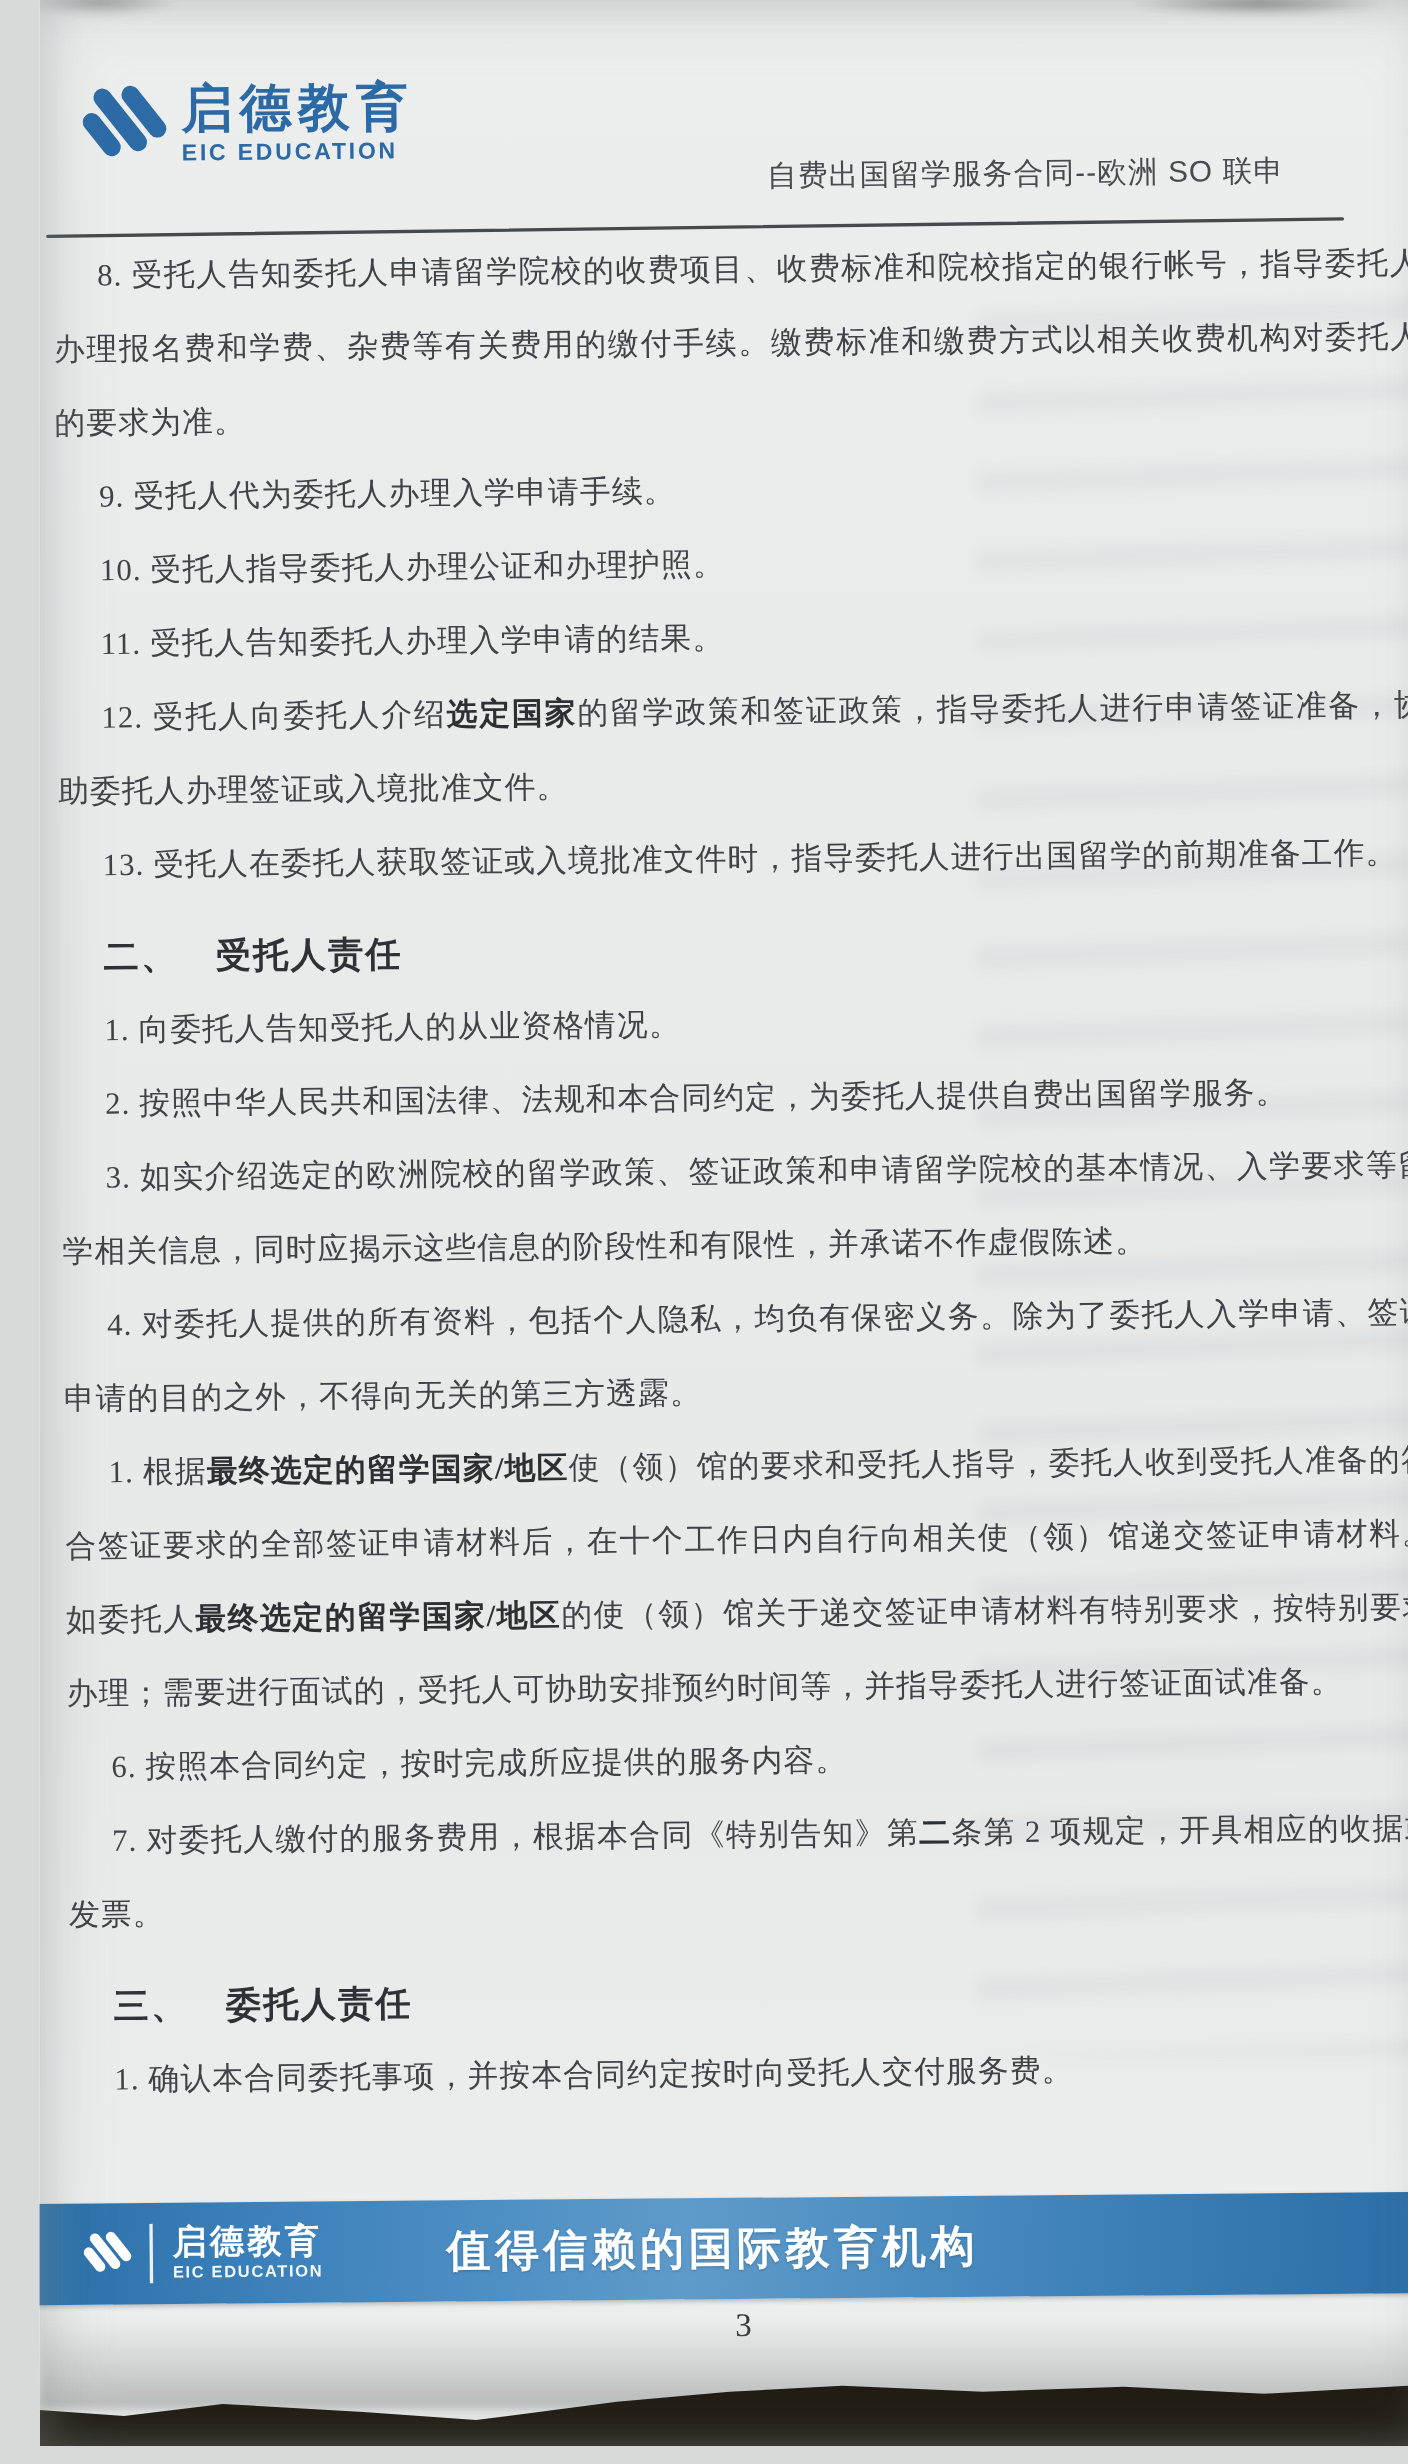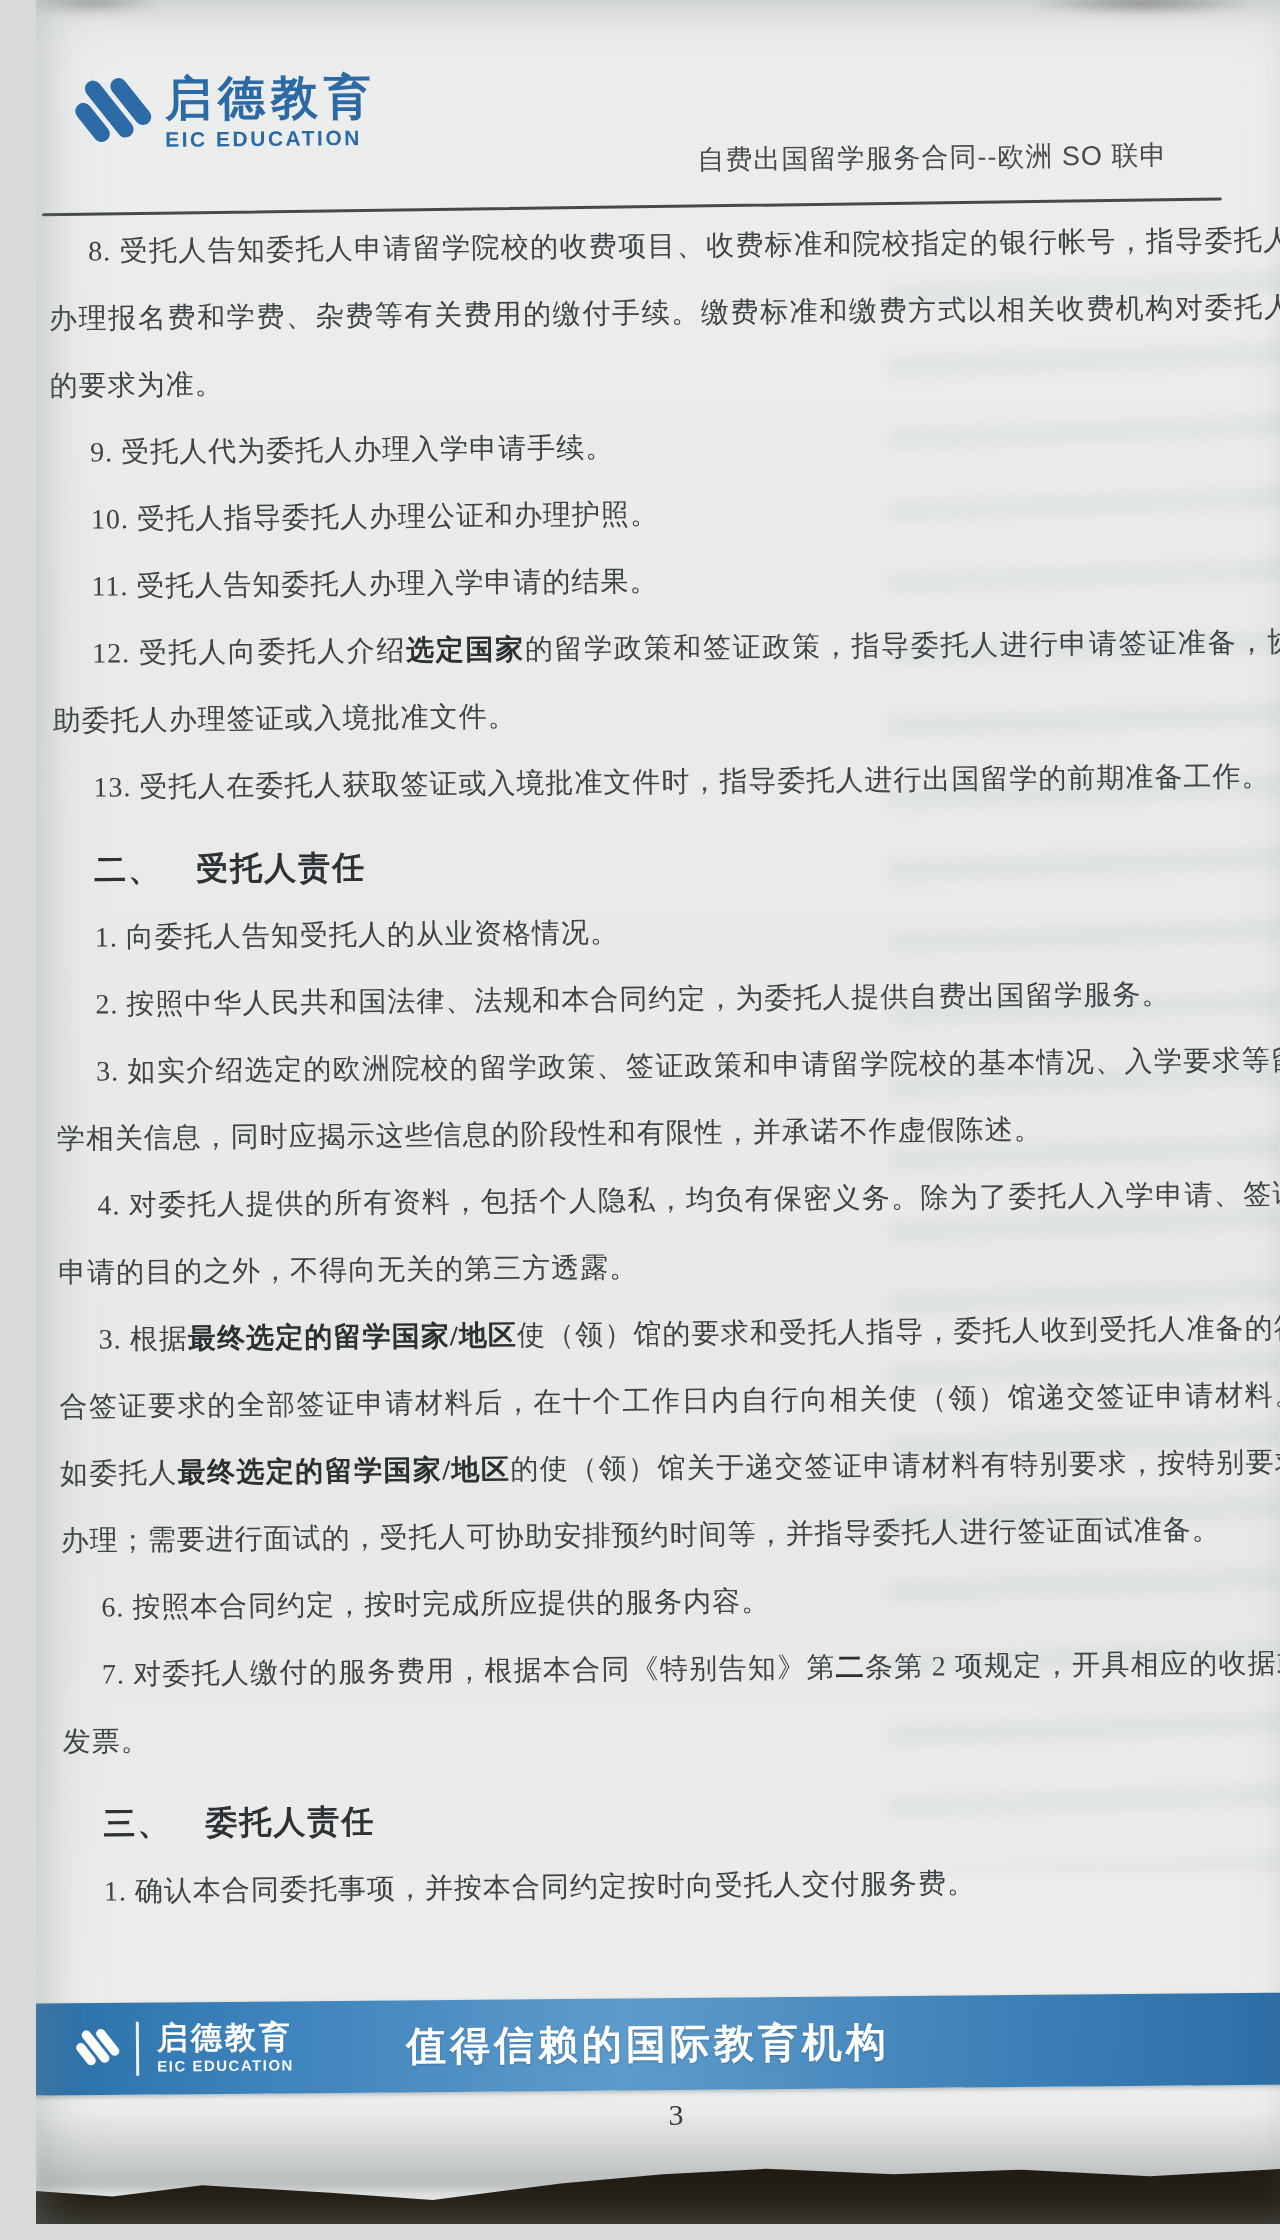--- a/index.html
+++ b/index.html
@@ -90,21 +90,21 @@
         <div class="para"><span>9.  受托人代为委托人办理入学申请手续。</span></div>
         <div class="para"><span>10. 受托人指导委托人办理公证和办理护照。</span></div>
         <div class="para"><span>11. 受托人告知委托人办理入学申请的结果。</span></div>
         <div class="para"><span>12. 受托人向委托人介绍</span><span class="b">选定国家</span><span>的留学政策和签证政策，指导委托人进行申请签证准备，协助委托人办理签证或入境批准文件。</span></div>
         <div class="para"><span>13. 受托人在委托人获取签证或入境批准文件时，指导委托人进行出国留学的前期准备工作。</span></div>
         <div class="heading"><span class="b">二、　受托人责任</span></div>
         <div class="para"><span>1.  向委托人告知受托人的从业资格情况。</span></div>
         <div class="para"><span>2.  按照中华人民共和国法律、法规和本合同约定，为委托人提供自费出国留学服务。</span></div>
         <div class="para"><span>3.  如实介绍选定的欧洲院校的留学政策、签证政策和申请留学院校的基本情况、入学要求等留学相关信息，同时应揭示这些信息的阶段性和有限性，并承诺不作虚假陈述。</span></div>
         <div class="para"><span>4.  对委托人提供的所有资料，包括个人隐私，均负有保密义务。除为了委托人入学申请、签证申请的目的之外，不得向无关的第三方透露。</span></div>
-        <div class="para"><span>3.  根据</span><span class="b">最终选定的留学国家/地区</span><span>使（领）馆的要求和受托人指导，委托人收到受托人准备的符合签证要求的全部签证申请材料后，在十个工作日内自行向相关使（领）馆递交签证申请材料。如委托人</span><span class="b">最终选定的留学国家/地区</span><span>的使（领）馆关于递交签证申请材料有特别要求，按特别要求办理；需要进行面试的，受托人可协助安排预约时间等，并指导委托人进行签证面试准备。</span></div>
+        <div class="para"><span>1.  根据</span><span class="b">最终选定的留学国家/地区</span><span>使（领）馆的要求和受托人指导，委托人收到受托人准备的符合签证要求的全部签证申请材料后，在十个工作日内自行向相关使（领）馆递交签证申请材料。如委托人</span><span class="b">最终选定的留学国家/地区</span><span>的使（领）馆关于递交签证申请材料有特别要求，按特别要求办理；需要进行面试的，受托人可协助安排预约时间等，并指导委托人进行签证面试准备。</span></div>
         <div class="para"><span>6.  按照本合同约定，按时完成所应提供的服务内容。</span></div>
         <div class="para"><span>7.  对委托人缴付的服务费用，根据本合同《特别告知》第</span><span class="b">二</span><span>条第 2 项规定，开具相应的收据或发票。</span></div>
         <div class="heading"><span class="b">三、　委托人责任</span></div>
         <div class="para"><span>1.  确认本合同委托事项，并按本合同约定按时向受托人交付服务费。</span></div>
       </div>
 
   </div>
 
   <div class="footer-bar">
     <svg class="f-icon" viewBox="0 0 64 76" xmlns="http://www.w3.org/2000/svg">

